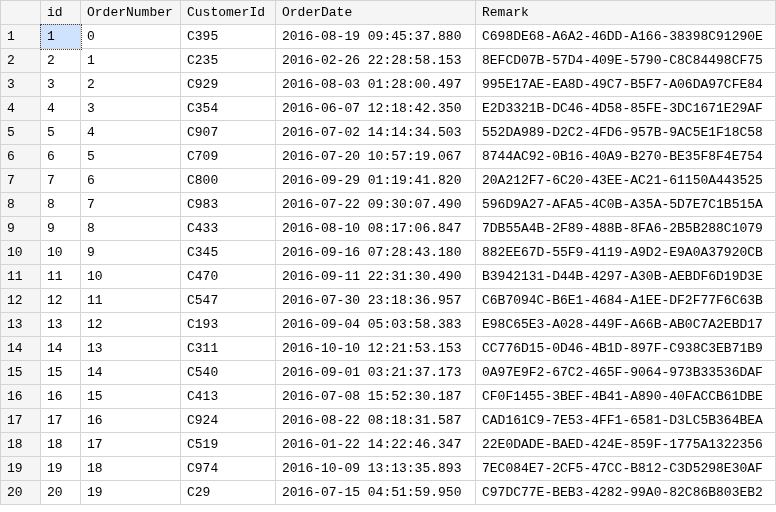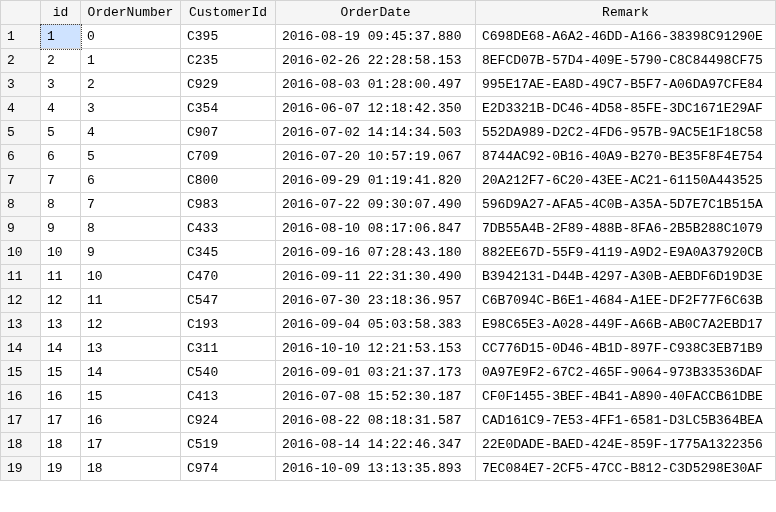--- a/index.html
+++ b/index.html
@@ -21,21 +21,20 @@
     border: 1px solid #d4d4d4;
     padding: 4px 6px;
     text-align: left;
     white-space: nowrap;
     overflow: hidden;
     background: #fff;
   }
   th {
     background: #f5f5f5;
     font-weight: normal;
-    text-align: center;
   }
   td.rowhead {
     background: #f5f5f5;
     text-align: left;
   }
   .selected {
     background: #cfe3ff;
     outline: 1px dotted #444;
   }
   col.c0 { width: 40px; }
@@ -202,25 +201,33 @@
         <td>16</td>
         <td>C924</td>
         <td>2016-08-22 08:18:31.587</td>
         <td>CAD161C9-7E53-4FF1-6581-D3LC5B364BEA</td>
       </tr>
       <tr>
         <td class="rowhead">18</td>
         <td>18</td>
         <td>17</td>
         <td>C519</td>
-        <td>2016-08-14 14:22:46.347</td>
+        <td>2016-01-22 14:22:46.347</td>
         <td>22E0DADE-BAED-424E-859F-1775A1322356</td>
       </tr>
       <tr>
         <td class="rowhead">19</td>
         <td>19</td>
         <td>18</td>
         <td>C974</td>
         <td>2016-10-09 13:13:35.893</td>
         <td>7EC084E7-2CF5-47CC-B812-C3D5298E30AF</td>
       </tr>
+      <tr>
+        <td class="rowhead">20</td>
+        <td>20</td>
+        <td>19</td>
+        <td>C29</td>
+        <td>2016-07-15 04:51:59.950</td>
+        <td>C97DC77E-BEB3-4282-99A0-82C86B803EB2</td>
+      </tr>
     </tbody>
 </table>
 
 </body></html>

